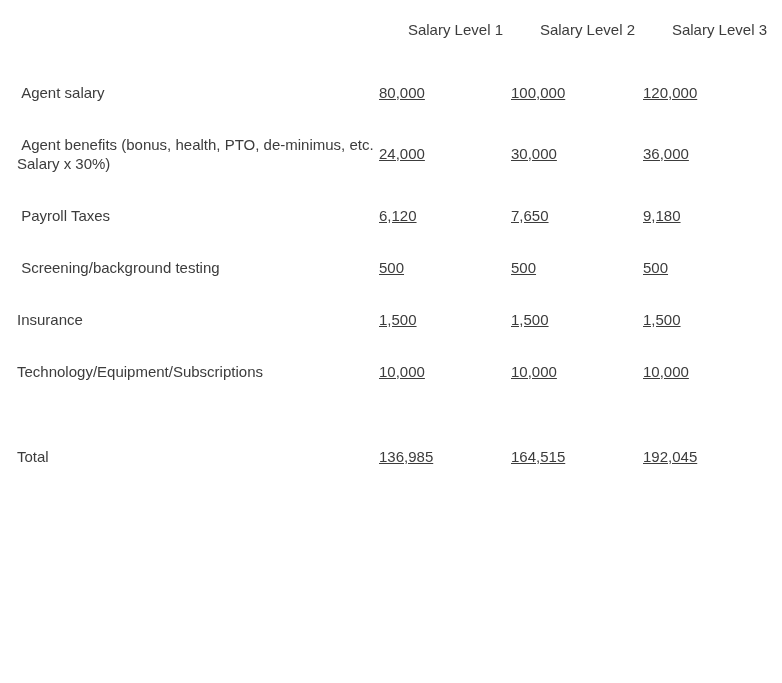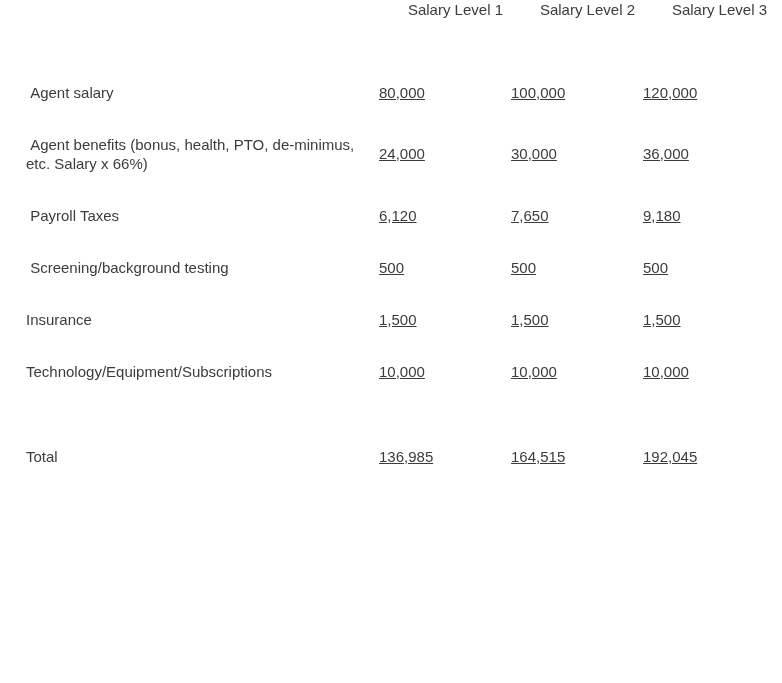--- a/index.html
+++ b/index.html
@@ -29,32 +29,32 @@
   table.cost-table td {
     border: none;
     font-weight: 400;
     padding: 0;
   }
   
   table.cost-table thead tr { height: 66px; }
   table.cost-table th {
     vertical-align: top;
     text-align: right;
-    padding: 0 8px 0 0;
+    padding: 20px 8px 0 0;
   }
   table.cost-table th.corner { padding: 0; }
   
   table.cost-table tbody tr { height: 52px; }
   table.cost-table tbody tr.r-recruitment { height: 90px; }
   table.cost-table tbody tr.r-benefits    { height: 71px; }
   table.cost-table tbody tr.spacer        { height: 33px; }
   table.cost-table td.label {
     vertical-align: middle;
     text-align: left;
-    padding-left: 26px;
+    padding-left: 17px;
     white-space: pre-wrap;
   }
   table.cost-table td.num {
     vertical-align: middle;
     padding-right: 18px;
     text-decoration: underline;
   }
 </style>
 </head>
 <body>
@@ -75,21 +75,21 @@
     </tr>
   </thead>
   <tbody>
     <tr>
       <td class="label"> Agent salary</td>
       <td class="num">80,000</td>
       <td class="num">100,000</td>
       <td class="num">120,000</td>
     </tr>
     <tr class="r-benefits">
-      <td class="label"> Agent benefits (bonus, health, PTO, de-minimus, etc. Salary x 66%)</td>
+      <td class="label"> Agent benefits (bonus, health, PTO, de-minimus, etc. Salary x 30%)</td>
       <td class="num">24,000</td>
       <td class="num">30,000</td>
       <td class="num">36,000</td>
     </tr>
     <tr>
       <td class="label"> Payroll Taxes</td>
       <td class="num">6,120</td>
       <td class="num">7,650</td>
       <td class="num">9,180</td>
     </tr>

